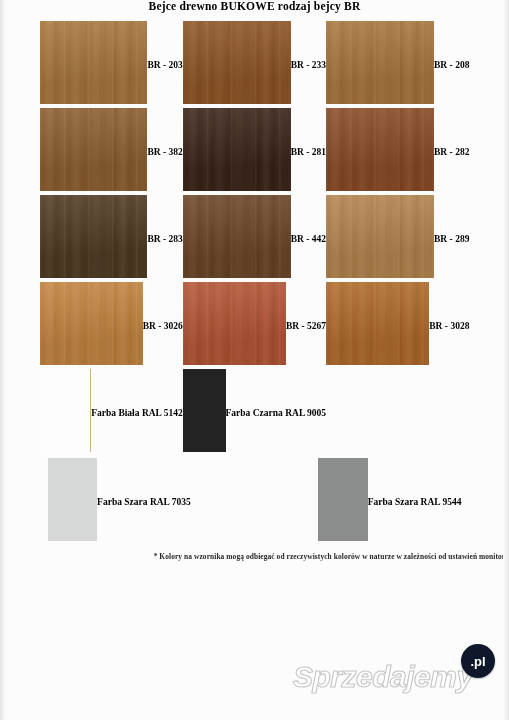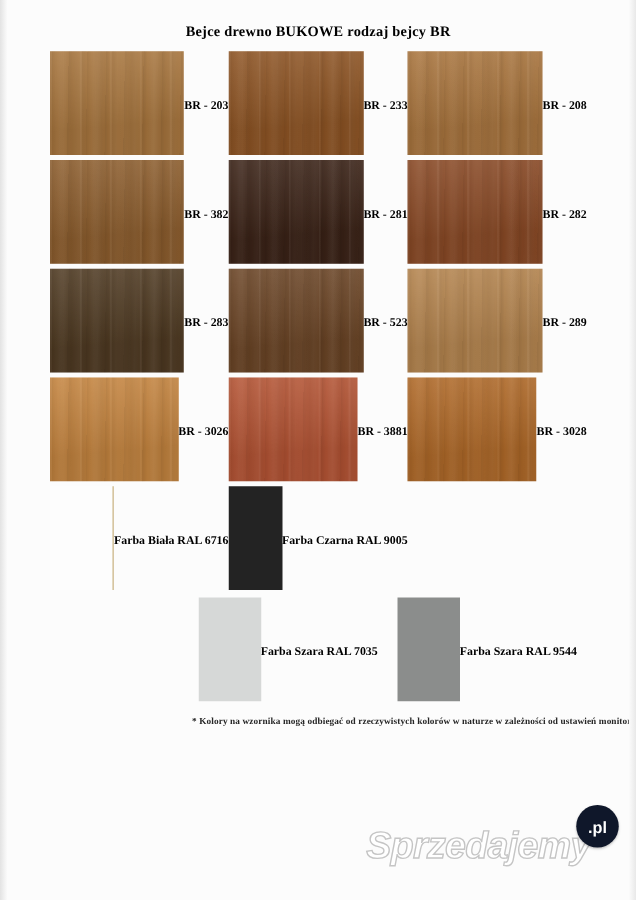--- a/index.html
+++ b/index.html
@@ -27,21 +27,20 @@
     content:"";position:absolute;right:0;top:0;width:6px;height:720px;
     background:linear-gradient(to left,#e8e8e8,#fcfcfc);
     pointer-events:none;
   }
 
   .title{
     text-align:center;
     font-size:11.5px;
     font-weight:bold;
     letter-spacing:.2px;
-    padding-top:20px;
     margin-bottom:9px;
     font-family:"Liberation Serif",serif;
   }
 
   .grid{
     width:430px;
     margin:0 auto;
     display:flex;
     flex-wrap:wrap;
   }
@@ -96,21 +95,21 @@
     text-align:center;
     margin-top:5px;
     line-height:12px;
     white-space:nowrap;
     font-family:"Liberation Serif",serif;
   }
 
   .row-greys{
     width:430px;margin:4px auto;
     display:flex;
-    justify-content:flex-end;
+    justify-content:space-between;
     margin-top:2px;
   }
   .row-greys .cell{margin:0 8px;}
 
   .footnote{
     text-align:right;
     font-size:7.4px;
     font-weight:bold;
     margin-top:11px;
     color:#262626;
@@ -200,46 +199,46 @@
       <div class="caption">BR - 282</div>
     </div>
 
     <div class="cell">
       <div class="swatch grain shade" style="background-color: rgb(79, 58, 34);"></div>
       <div class="caption">BR - 283</div>
     </div>
 
     <div class="cell">
       <div class="swatch grain shade" style="background-color: rgb(107, 69, 38);"></div>
-      <div class="caption">BR - 523</div>
+      <div class="caption">BR - 442</div>
     </div>
 
     <div class="cell">
       <div class="swatch grain shade" style="background-color: rgb(180, 132, 78);"></div>
       <div class="caption">BR - 289</div>
     </div>
 
     <div class="cell">
       <div class="swatch grain shade" style="background-color: rgb(196, 132, 63);"></div>
       <div class="caption">BR - 3026</div>
     </div>
 
     <div class="cell">
       <div class="swatch grain shade" style="background-color: rgb(180, 84, 52);"></div>
-      <div class="caption">BR - 3881</div>
+      <div class="caption">BR - 5267</div>
     </div>
 
     <div class="cell">
       <div class="swatch grain shade" style="background-color: rgb(176, 106, 41);"></div>
       <div class="caption">BR - 3028</div>
     </div>
 
     <div class="cell">
       <div class="swatch flat whiteboard" style="background-color: rgb(253, 253, 253);"></div>
-      <div class="caption">Farba Biała RAL 6716</div>
+      <div class="caption">Farba Biała RAL 5142</div>
     </div>
 
     <div class="cell">
       <div class="swatch flat" style="background-color: rgb(35, 35, 35);"></div>
       <div class="caption">Farba Czarna RAL 9005</div>
     </div>
 
   </div>
 
   <div class="row-greys">

